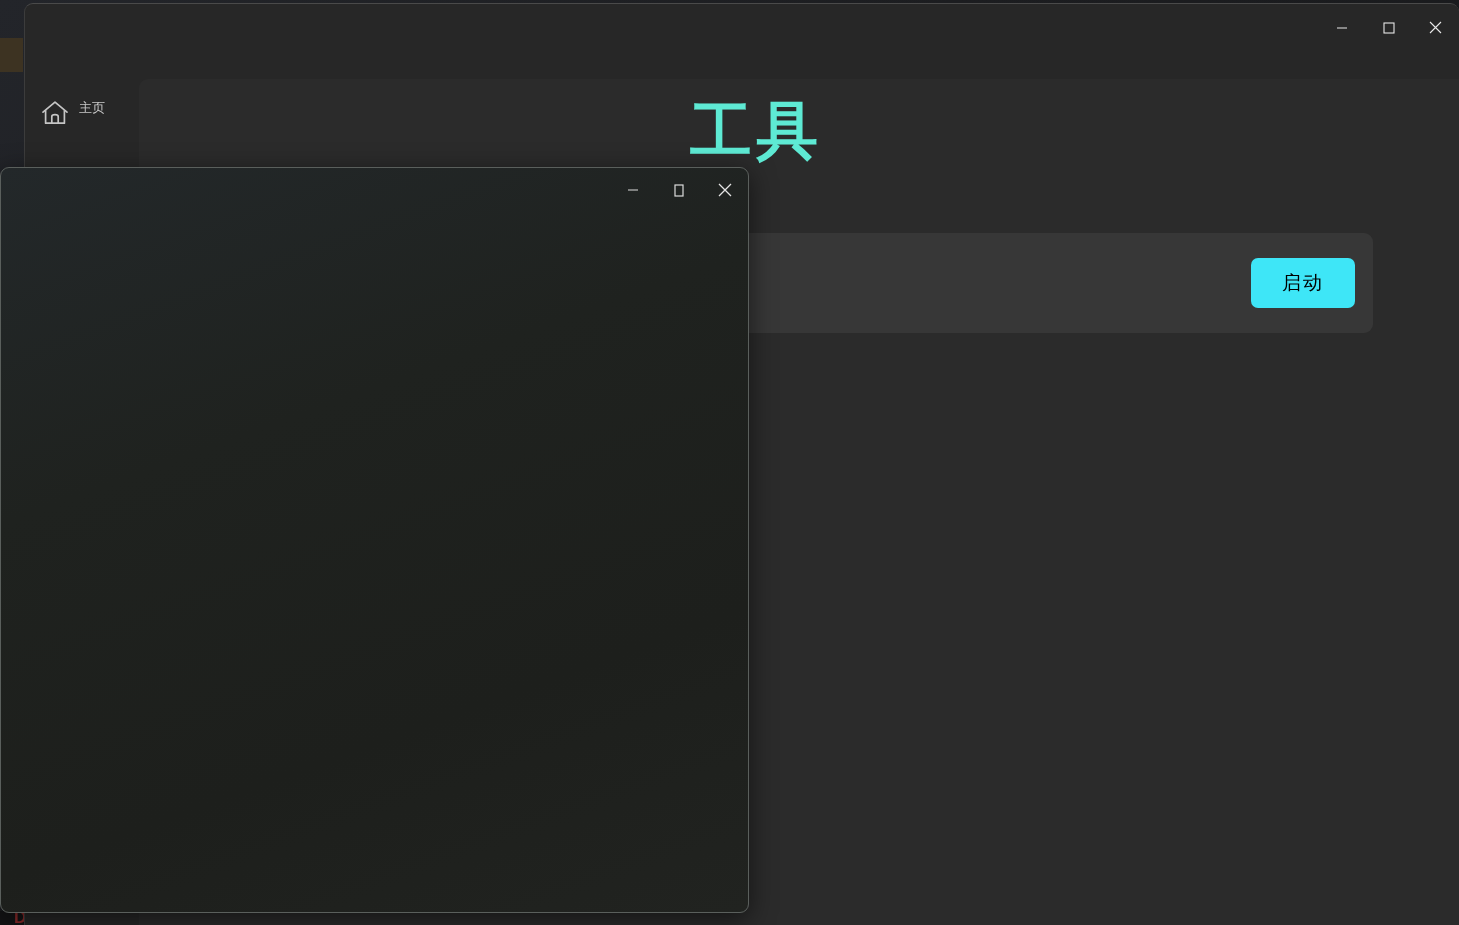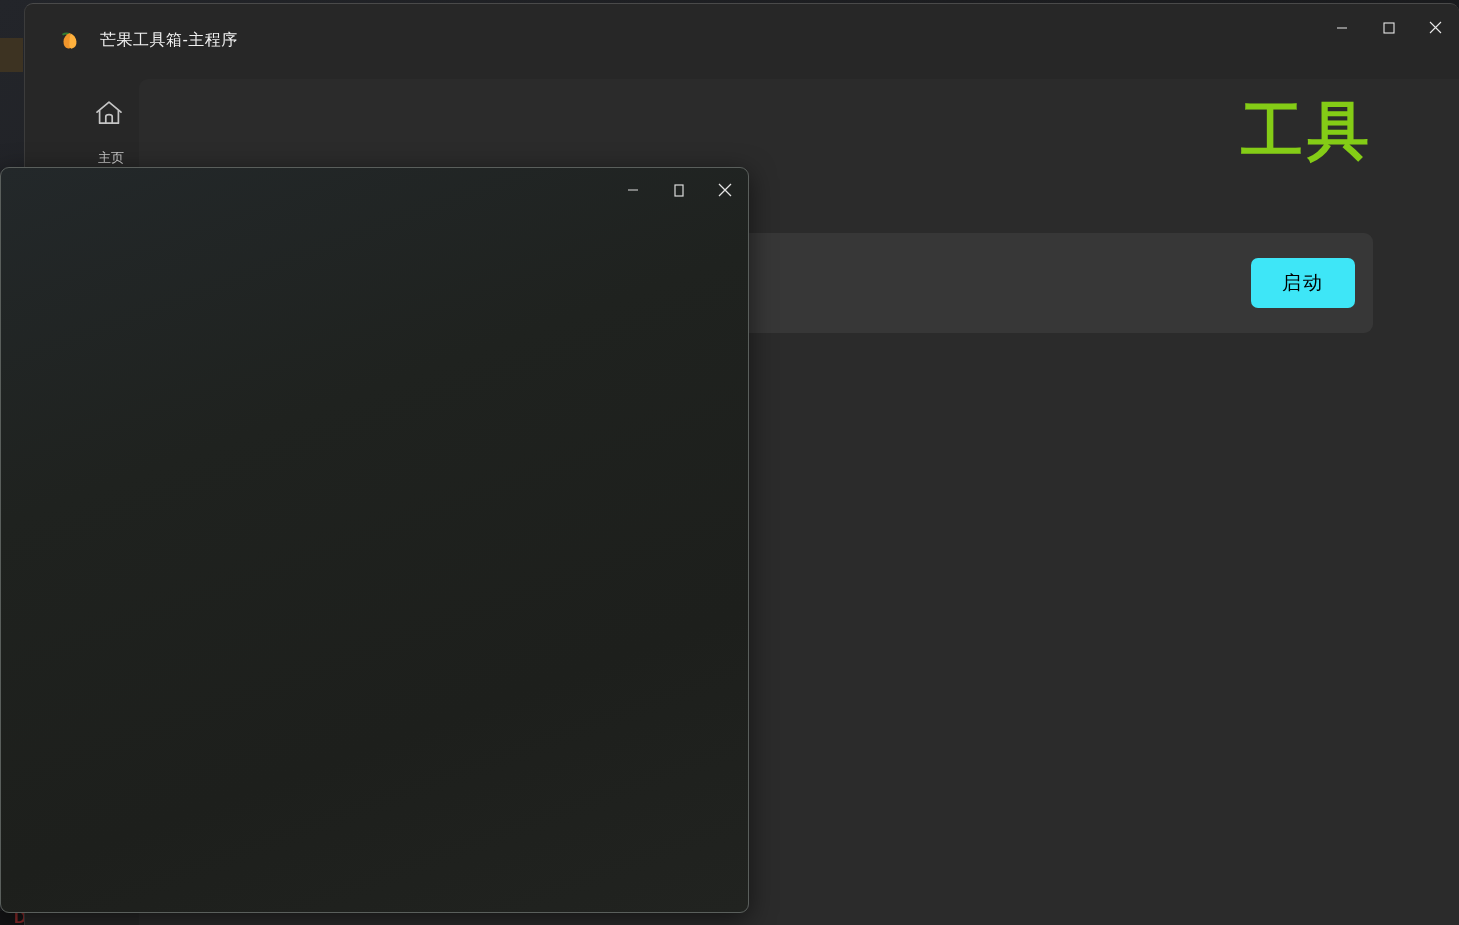--- a/index.html
+++ b/index.html
@@ -107,46 +107,46 @@
     flex: 0 0 114px;
     padding-top: 19px;
     display: flex;
     flex-direction: column;
     align-items: center;
   }
   .nav-item {
     width: 84px;
     padding: 6px 0 8px 0;
     display: flex;
-    flex-direction: column;
-    align-items: flex-end;
-    gap: 18px;
+    flex-direction: row;
+    align-items: flex-start;
+    gap: 9px;
     border-radius: 5px;
     cursor: default;
   }
   .nav-label {
     font-size: 13px;
     color: #c8c8c8;
   }
 
   .content-pane {
     flex: 1 1 auto;
     background: #2b2b2b;
     border-top-left-radius: 9px;
     margin-top: 5px;
     padding: 0 86px 0 0;
     min-width: 0;
     overflow: hidden;
   }
 
   .page-title {
-    text-align: right;
+    text-align: center;
     font-size: 62px;
     font-weight: 600;
-    color: #84cc16;
+    color: #5eead4;
     letter-spacing: 4px;
     margin: 13px 0 0 0;
     line-height: 1.25;
   }
 
   .tool-list {
     margin-top: 63px;
     display: flex;
     flex-direction: column;
     gap: 14px;
@@ -215,30 +215,20 @@
 
 <div id="desktop">
 
   <div class="bg-strip"></div>
   <div class="bg-taskbar"></div>
   <div class="bg-red-text">DE</div>
 
   <div id="main-window">
 
     <div class="titlebar">
-      <div class="title-left">
-        <span class="app-icon">
-          <svg width="24" height="24" viewBox="0 0 24 24">
-            <path d="M4 6 Q8 3.5 12 5.2 L11.4 7 Q8 5.8 5 7.6 Z" fill="#2f7d32"></path>
-            <path d="M12 5 Q6 7 5.5 13.5 Q5.2 19.5 10.2 20.5 Q13 21 13.6 17.5 Q14.2 11 12 5 Z" fill="#f0952b"></path>
-            <path d="M12.4 5.3 Q17.8 7.6 18.4 13.6 Q18.9 19.4 14 20.6 Q11.6 21 11.4 17.6 Q11.2 11 12.4 5.3 Z" fill="#ffb13d"></path>
-          </svg>
-        </span>
-        <span class="app-title">芒果工具箱-主程序</span>
-      </div>
 
       <div class="caption-buttons">
         <div class="cap-btn minimize">
           <span>
             <svg width="12" height="12" viewBox="0 0 12 12">
                 <path d="M1 6 H11" stroke="#e8e8e8" stroke-width="1.1"></path>
               </svg>
           </span>
         </div>
         <div class="cap-btn maximize">

